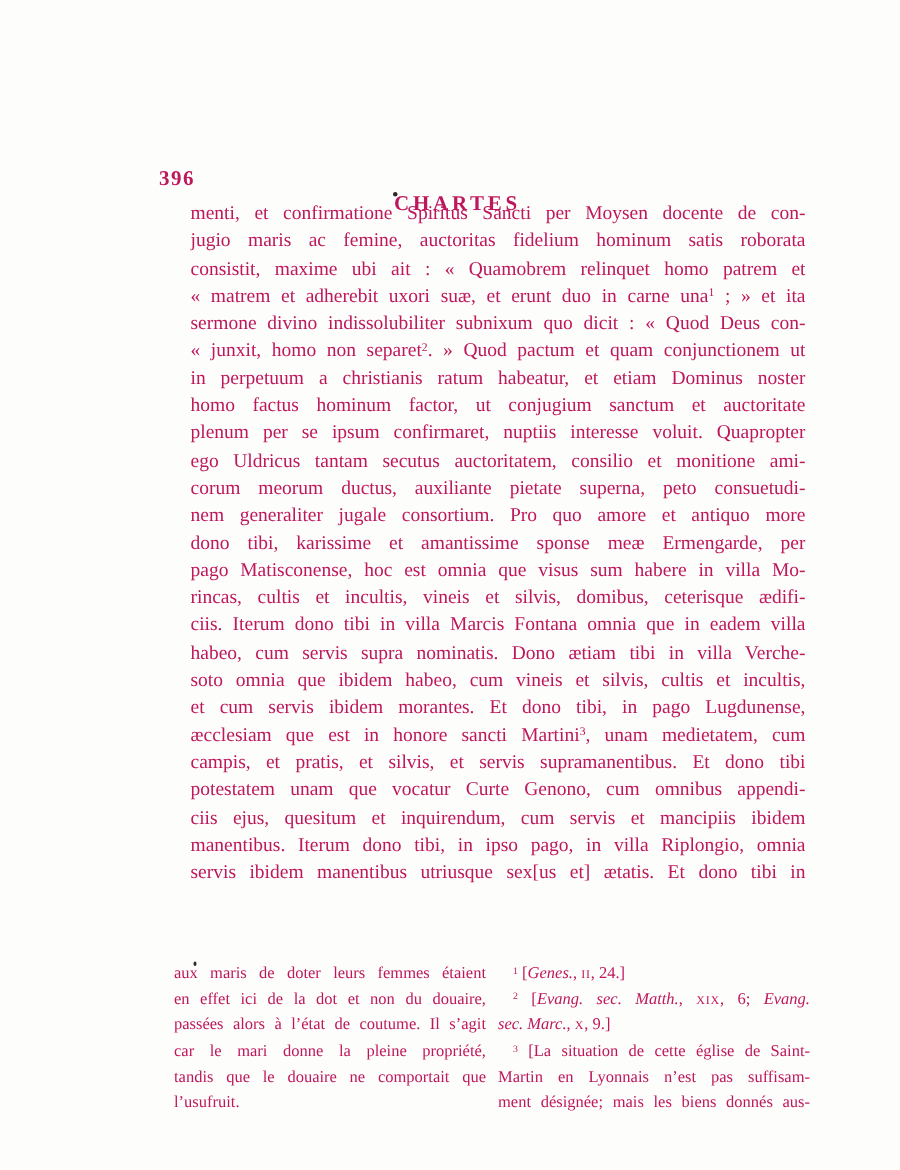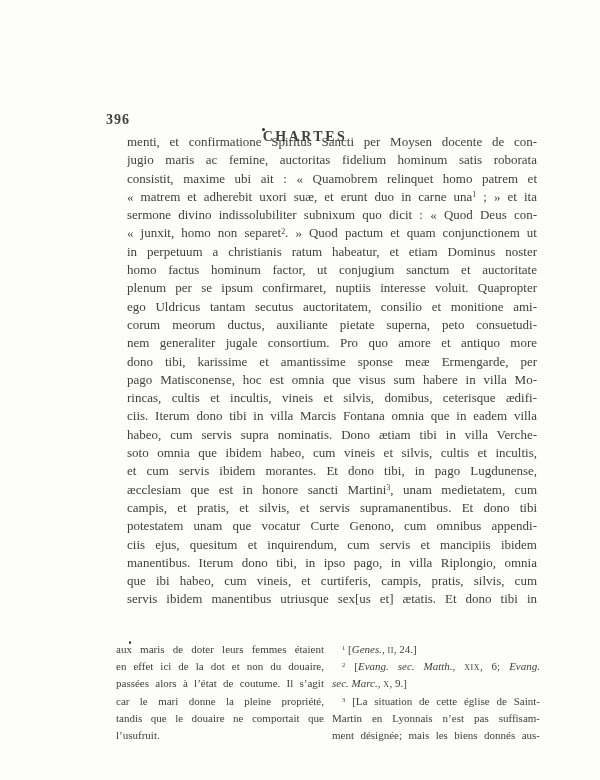--- a/index.html
+++ b/index.html
@@ -1,21 +1,21 @@
 <!DOCTYPE html>
 <html><head>
 <meta charset="utf-8">
 <style>
   html,body{margin:0;padding:0;}
   body{width:600px;height:780px;background:#f4f4f2;}
   .page{
     position:relative;width:600px;height:780px;
     background:#fdfdfb;overflow:hidden;
     font-family:"Liberation Serif", serif;
-    color:#404040;
+    color:#be185d;
   }
   
   .running-head{
     position:absolute;top:112px;left:100px;width:410px;height:18px;
     font-size:14px;font-weight:700;line-height:16px;
   }
   .pagenum{position:absolute;left:6px;top:0;letter-spacing:1px;}
   .head-title{display:block;text-align:center;letter-spacing:2.5px;margin-top:17px;}
   
   .body-text{
@@ -70,21 +70,20 @@
       <div class="line">rincas, cultis et incultis, vineis et silvis, domibus, ceterisque ædifi-</div>
       <div class="line">ciis. Iterum dono tibi in villa Marcis Fontana omnia que in eadem villa</div>
       <div class="line">habeo, cum servis supra nominatis. Dono ætiam tibi in villa Verche-</div>
       <div class="line">soto omnia que ibidem habeo, cum vineis et silvis, cultis et incultis,</div>
       <div class="line">et cum servis ibidem morantes. Et dono tibi, in pago Lugdunense,</div>
       <div class="line">æcclesiam que est in honore sancti Martini<sup>3</sup>, unam medietatem, cum</div>
       <div class="line">campis, et pratis, et silvis, et servis supramanentibus. Et dono tibi</div>
       <div class="line">potestatem unam que vocatur Curte Genono, cum omnibus appendi-</div>
       <div class="line">ciis ejus, quesitum et inquirendum, cum servis et mancipiis ibidem</div>
       <div class="line">manentibus. Iterum dono tibi, in ipso pago, in villa Riplongio, omnia</div>
-      <div class="line">que ibi habeo, cum vineis, et curtiferis, campis, pratis, silvis, cum</div>
       <div class="line">servis ibidem manentibus utriusque sex[us et] ætatis. Et dono tibi in</div>
     </div>
 
   <div class="footnotes">
     <div class="fn-col">
         <div class="line">aux maris de doter leurs femmes étaient</div>
         <div class="line">en effet ici de la dot et non du douaire,</div>
         <div class="line">passées alors à l’état de coutume. Il s’agit</div>
         <div class="line">car le mari donne la pleine propriété,</div>
         <div class="line">tandis que le douaire ne comportait que</div>

